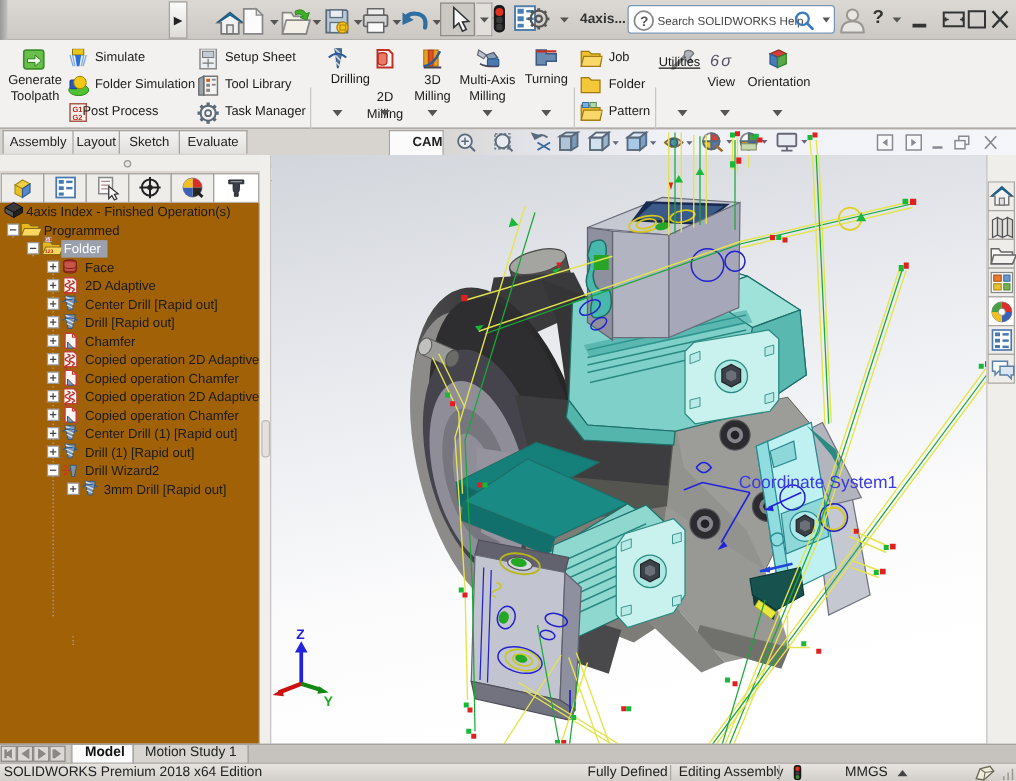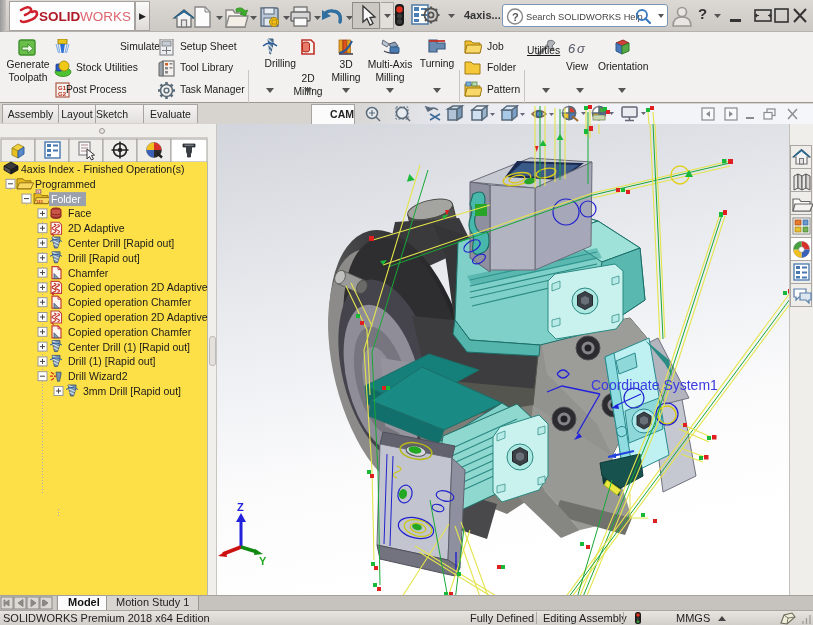--- a/index.html
+++ b/index.html
@@ -6,30 +6,20 @@
   html,body { width:813px; height:625px; overflow:hidden; font-family:"Liberation Sans", sans-serif; }
   body { position:relative; background:#d8d5d1; }
   .abs { position:absolute; }
   .tb-sep { position:absolute; width:1px; background:#c9c7c4; }
 </style>
 </head>
 <body>
 
 <div class="abs" id="titlebar" style="left:0;top:0;width:813px;height:32px;background:linear-gradient(#dcd9d5,#ccc9c5);border-bottom:1px solid #b5b2ae;">
   <div class="abs" style="left:0;top:0;width:6px;height:32px;background:linear-gradient(90deg,#999,#c5c2be);"></div>
-  <div class="abs" style="left:9px;top:1px;width:126px;height:30px;background:#fdfdfd;border:1px solid #a5a2a0;display:flex;align-items:center;justify-content:center;">
-    <svg width="122" height="24" viewBox="0 0 122 24">
-      <g transform="translate(8,2)" fill="none" stroke="#d0202e" stroke-width="2.6" stroke-linecap="round">
-        <path d="M 2 4 Q 10 -1 12 3 Q 13 6 6 9"></path>
-        <path d="M 13 6 Q 18 4 18 8 Q 18 12 9 15 Q 3 17 2 15"></path>
-      </g>
-      <text x="28" y="17" font-family="Liberation Sans" font-weight="bold" font-size="13.5" letter-spacing="0" fill="#b01a28">SOLID</text>
-      <text x="69" y="17" font-family="Liberation Sans" font-size="13.5" letter-spacing="0" fill="#dd6570">WORKS</text>
-    </svg>
-  </div>
   <div class="abs" style="left:135px;top:1px;width:15px;height:30px;background:linear-gradient(#fbfbfa,#dedbd7);border:1px solid #a5a2a0;color:#222;font-size:9px;display:flex;align-items:center;justify-content:center;">▶</div>
 
   <svg class="abs" style="left:168px;top:3px;" width="300" height="28" viewBox="0 0 300 28">
 
     <g transform="translate(6,6)">
       <path d="M 0 9 L 10 1 L 20 9 L 17 9 L 17 18 L 3 18 L 3 9 Z" fill="#f2f2f2" stroke="#777" stroke-width="1.4"></path>
       <path d="M 0 9 L 10 1 L 20 9 L 17 7.5 L 10 3 L 3 7.5 Z" fill="#2e6f99" stroke="#1e5f89" stroke-width="1"></path>
       <rect x="7.5" y="11" width="5" height="7" fill="#e8e8e8" stroke="#777" stroke-width="1.2"></rect>
     </g>
 
@@ -149,27 +139,27 @@
     <rect x="1" y="1" width="16" height="15" rx="2" fill="#6abf4b" stroke="#3d8f2a" stroke-width="1.4"></rect>
     <path d="M 4 8 L 10 8 L 10 5 L 15 9.5 L 10 14 L 10 11 L 4 11 Z" fill="#eafbe2" stroke="#2f7f1f" stroke-width="0.8"></path>
   </svg>
   <div class="abs" style="left:0px;top:26px;width:56px;text-align:center;line-height:13px;">Generate<br>Toolpath</div>
 
   <svg class="abs" style="left:54px;top:7px;" width="17" height="16" viewBox="0 0 17 16">
     <rect x="4" y="0" width="9" height="5" fill="#e8c61a" stroke="#8a7410" stroke-width="0.8"></rect>
     <path d="M 6 5 L 11 5 L 9.5 14 L 7.5 14 Z" fill="#2a6fd4"></path>
     <path d="M 4 5 l 2 9 M 13 5 l -2 9 M 2 5 l 2.5 9 M 15 5 l -2.5 9" stroke="#7aa8e8" stroke-width="1"></path>
   </svg>
-  <div class="abs" style="left:76px;top:9px;margin-left:44px;">Simulate</div>
+  <div class="abs" style="left:76px;top:9px;">Simulate</div>
   <svg class="abs" style="left:54px;top:28px;" width="18" height="17" viewBox="0 0 18 17">
     <ellipse cx="9" cy="12" rx="8" ry="4.5" fill="#4fc132" stroke="#2f8f1a" stroke-width="0.8"></ellipse>
     <rect x="2" y="4" width="6" height="7" rx="1" fill="#2a56c4" stroke="#1a3a90" stroke-width="0.8"></rect>
     <circle cx="10" cy="6" r="5" fill="#f0c818" stroke="#a08408" stroke-width="0.8"></circle>
   </svg>
-  <div class="abs" style="left:76px;top:30px;">Stock Utilities</div>
+  <div class="abs" style="left:76px;top:30px;">Folder Simulation</div>
   <svg class="abs" style="left:55px;top:50px;" width="16" height="17" viewBox="0 0 16 17">
     <rect x="1" y="1" width="13" height="14" fill="#f6f2ee" stroke="#b05a4a" stroke-width="1.2"></rect>
     <text x="3" y="7.5" font-size="6" font-weight="bold" fill="#c02a1a">G1</text>
     <text x="3" y="14" font-size="6" font-weight="bold" fill="#c02a1a">G2</text>
   </svg>
   <div class="abs" style="left:66px;top:52px;">Post Process</div>
 
   <svg class="abs" style="left:158px;top:7px;" width="17" height="17" viewBox="0 0 17 17">
     <rect x="2" y="0" width="13" height="16" fill="#eceff2" stroke="#8a8a8a" stroke-width="1.2"></rect>
     <rect x="4" y="2" width="9" height="5" fill="#c3ccd4" stroke="#777" stroke-width="0.8"></rect>
@@ -276,21 +266,21 @@
     <path d="M 4 5 L 10 8 L 10 16 L 4 13 Z" fill="#4a7ab8" stroke="#2a5a90" stroke-width="1"></path>
     <path d="M 10 8 L 17 5 L 17 13 L 10 16 Z" fill="#58a848" stroke="#2f7f2a" stroke-width="1"></path>
   </svg>
   <div class="abs" style="left:598px;top:29px;">Orientation</div>
 </div>
 
 <div class="abs" id="tabrow" style="left:0;top:104px;width:813px;height:20px;background:linear-gradient(90deg,#d7d4d0 0%,#d7d4d0 42%,#e2e3e8 52%,#eff1f6 65%,#f4f6fa 100%);font-size:11px;color:#222;">
   <div class="abs" style="left:2px;top:0;height:19px;display:flex;font-size:10.5px;white-space:nowrap;">
     <div style="width:57px;height:19px;line-height:18px;text-align:center;background:linear-gradient(#f4f3f2,#e2e0dd);border:1px solid #a6a3a0;border-bottom:none;">Assembly</div>
     <div style="width:37px;height:19px;line-height:18px;text-align:center;background:linear-gradient(#f4f3f2,#e2e0dd);border:1px solid #a6a3a0;border-bottom:none;border-left:none;">Layout</div>
-    <div style="width:48px;height:19px;line-height:18px;text-align:left;background:linear-gradient(#f4f3f2,#e2e0dd);border:1px solid #a6a3a0;border-bottom:none;border-left:none;">Sketch</div>
+    <div style="width:48px;height:19px;line-height:18px;text-align:center;background:linear-gradient(#f4f3f2,#e2e0dd);border:1px solid #a6a3a0;border-bottom:none;border-left:none;">Sketch</div>
     <div style="width:54px;height:19px;line-height:18px;text-align:center;background:linear-gradient(#f4f3f2,#e2e0dd);border:1px solid #a6a3a0;border-bottom:none;border-left:none;">Evaluate</div>
     <div style="width:111px;height:19px;line-height:18px;text-align:center;font-size:10.2px;background:linear-gradient(#f4f3f2,#e2e0dd);border:1px solid #a6a3a0;border-bottom:none;border-left:none;margin-top:29px;">SOLIDWORKS Add-Ins</div>
     <div style="width:44px;height:20px;line-height:18px;text-align:right;background:#fbfbfb;border:1px solid #a6a3a0;border-bottom:none;font-weight:bold;margin-left:2px;">CAM</div>
   </div>
 
   <svg class="abs" style="left:360px;top:1px;" width="310" height="19" viewBox="0 0 310 19">
     <g stroke="#5a6a7a" fill="none" stroke-width="1.5">
 
       <circle cx="12" cy="8" r="5.5" fill="#e8ecf0"></circle>
         <path d="M 16 12 L 20 16"></path>
@@ -382,21 +372,21 @@
       <path d="M 48 11 l 8 0" stroke-width="2"></path>
       <g transform="translate(66,2)">
           <rect x="3" y="0" width="8" height="6.5"></rect>
           <rect x="0" y="3.5" width="8" height="6.5" fill="#f8f9fb"></rect>
         </g>
       <path d="M 90 2 l 9 10 M 99 2 l -9 10" stroke-width="1.4"></path>
     </g>
   </svg>
 </div>
 
-<div class="abs" id="leftpanel" style="left:0;top:124px;width:208px;height:471px;background:#fde047;border-right:1px solid #b9b6b2;">
+<div class="abs" id="leftpanel" style="left:0;top:124px;width:208px;height:471px;background:#a16207;border-right:1px solid #b9b6b2;">
   <div class="abs" style="left:0;top:0;width:208px;height:14px;background:#f0eeeb;border-bottom:1px solid #d0cdc9;">
     <div class="abs" style="left:99px;top:4px;width:6px;height:6px;border:1px solid #9a9794;border-radius:50%;background:#e8e6e3;"></div>
   </div>
   <div class="abs" style="left:0;top:14px;width:208px;height:24px;background:#f0eeeb;">
     <svg width="208" height="24" viewBox="0 0 208 24">
 
       <g>
         <rect x="1" y="1" width="34" height="23" fill="#efedea" stroke="#a2a09d" stroke-width="1"></rect>
         <rect x="35" y="1" width="34" height="23" fill="#efedea" stroke="#a2a09d" stroke-width="1"></rect>
         <rect x="69" y="1" width="34" height="23" fill="#efedea" stroke="#a2a09d" stroke-width="1"></rect>

